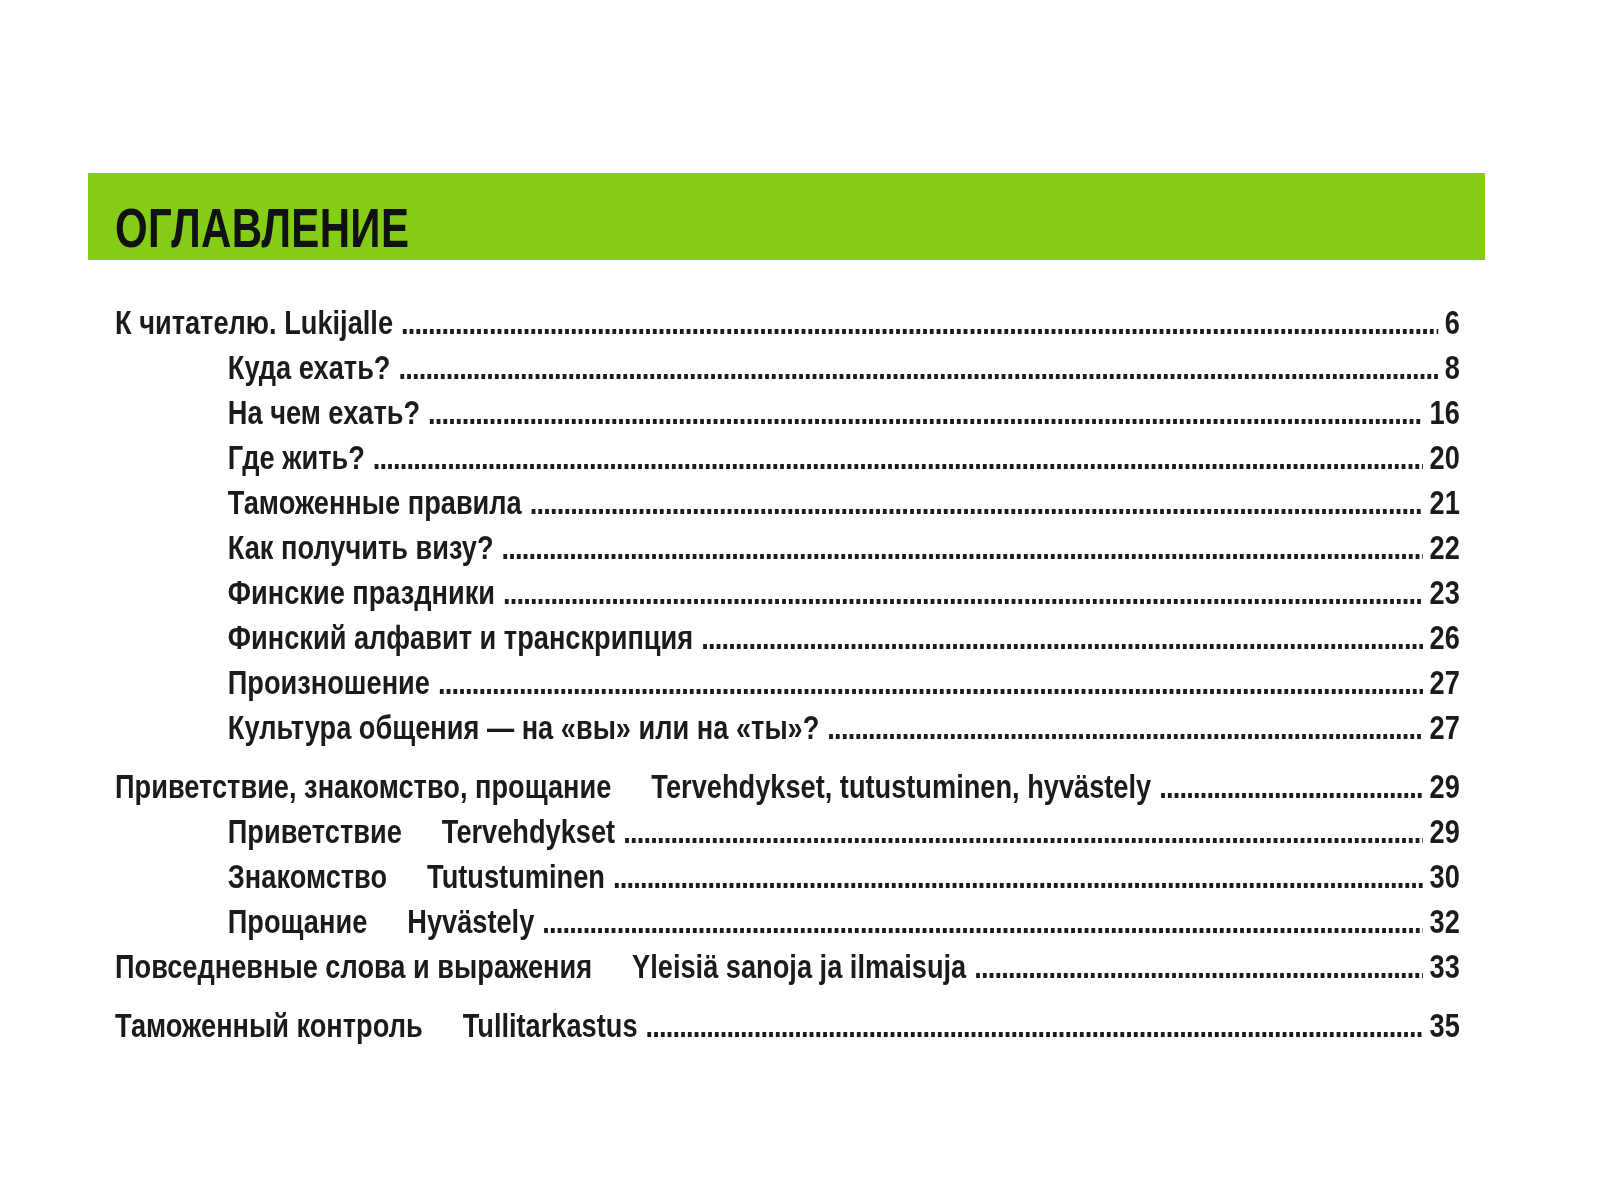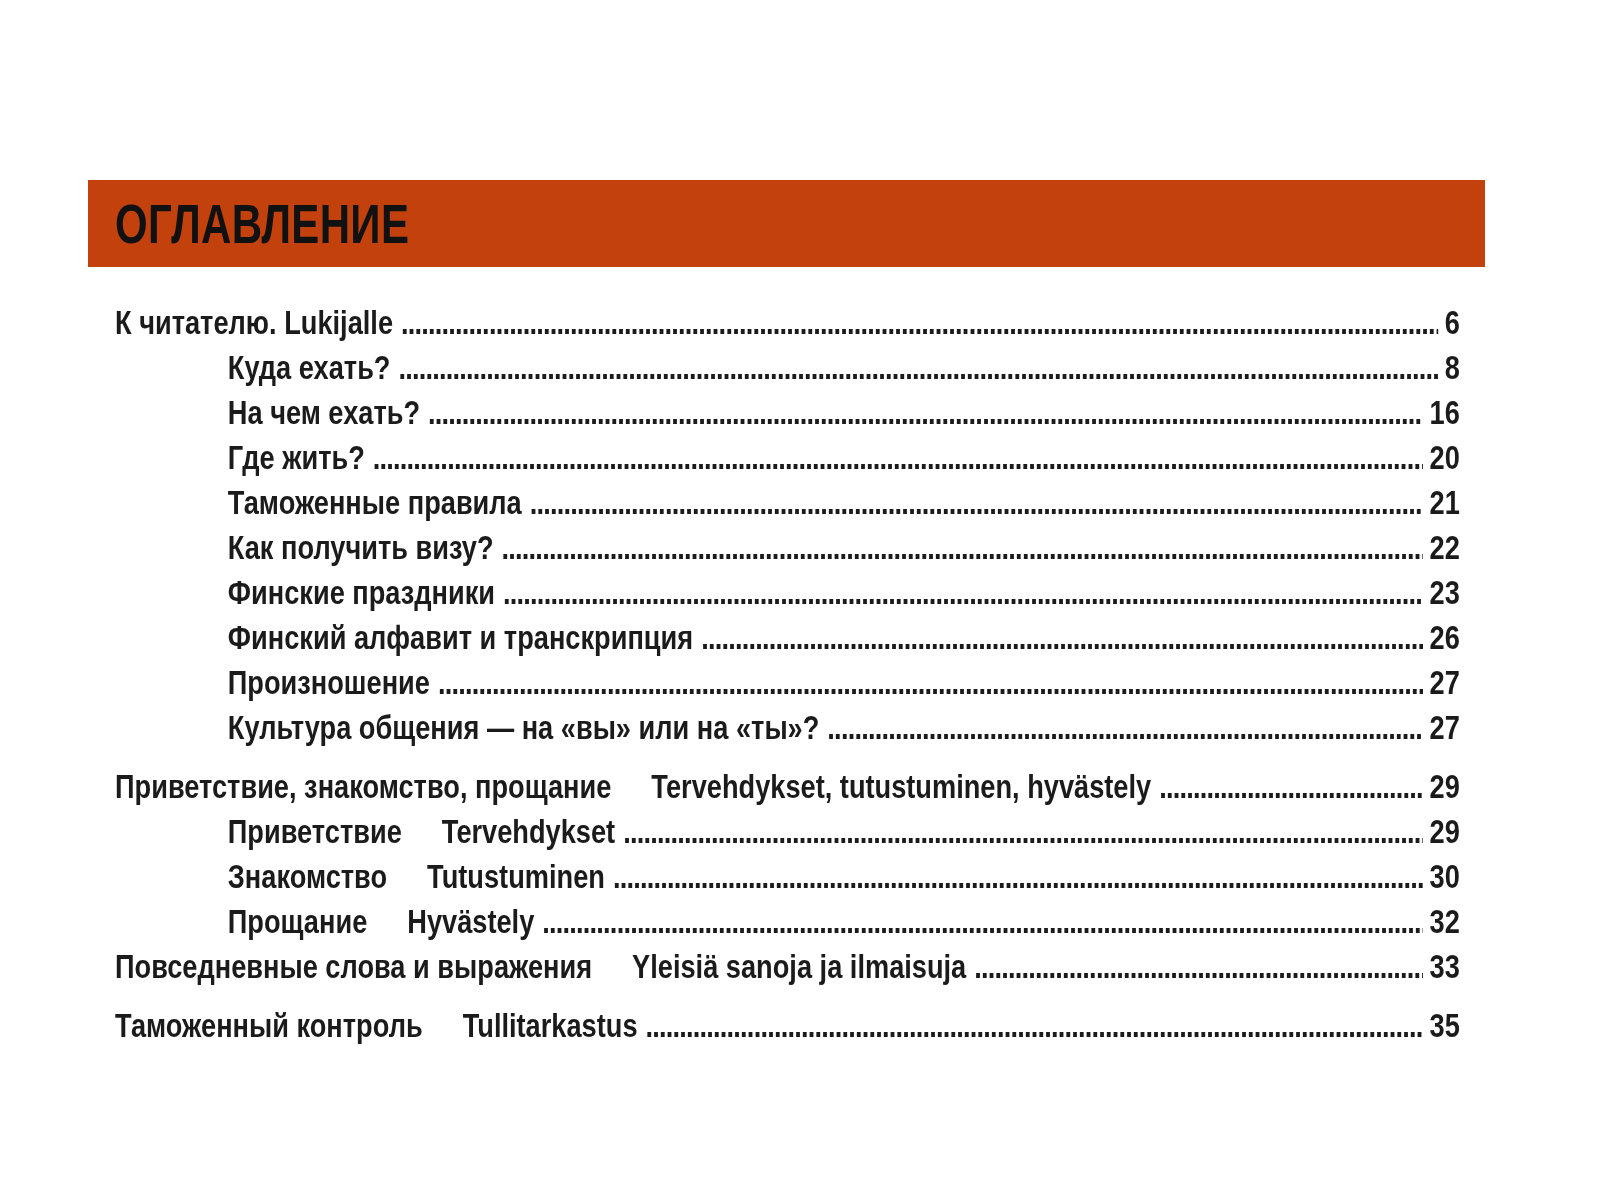--- a/index.html
+++ b/index.html
@@ -8,24 +8,23 @@
     background: #ffffff;
     font-family: "Liberation Sans", "DejaVu Sans", sans-serif;
     color: #1b1b1b;
     position: relative;
     overflow: hidden;
   }
   .header-bar {
     position: absolute;
     left: 88px; top: 173px;
     width: 1397px; height: 87px;
-    background: #c2410c;
+    background: #84cc16;
     display: flex;
-    align-items: center;
-    margin-top: 7px;
+    align-items: flex-end;
   }
   .page-title {
     display: inline-block;
     margin-left: 27px;
     font-size: 56px;
     font-weight: 700;
     color: #111111;
     letter-spacing: 0.5px;
     white-space: nowrap;
     transform: scaleX(0.75);

